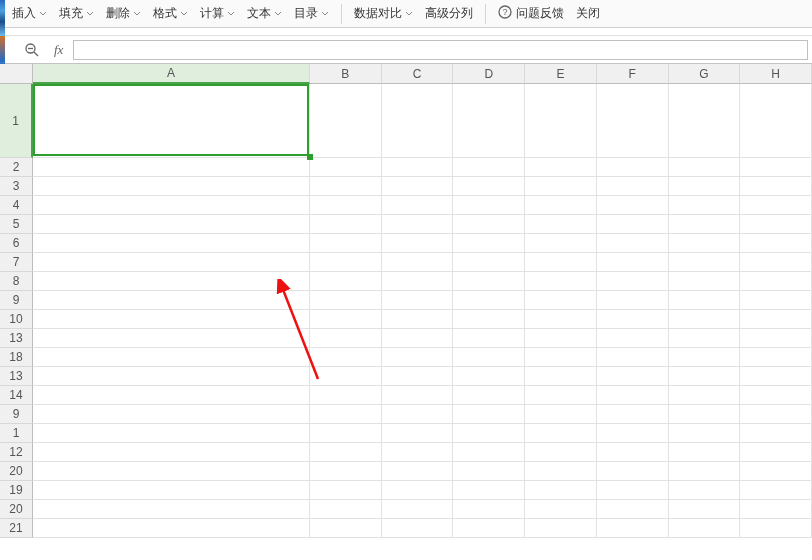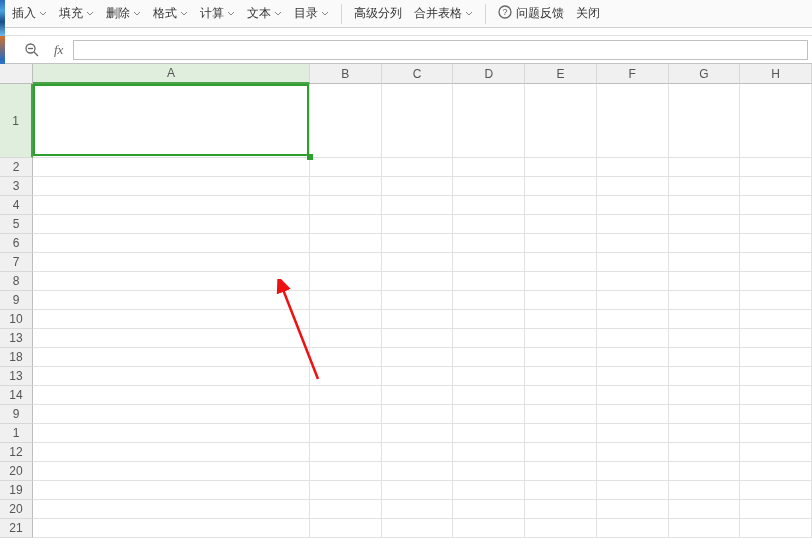--- a/index.html
+++ b/index.html
@@ -95,30 +95,30 @@
     </div>
     <div class="menu-item">
       <span>目录</span>
       <span class="caret">
         <svg width="8" height="8">
           <path d="M1 2 L4 5 L7 2" fill="none" stroke="#888" stroke-width="1"></path>
         </svg>
       </span>
     </div>
   <div class="vsep"></div>
+  <div class="menu-item">
+      <span>数据对比</span>
+      <span class="caret">
+        <svg width="8" height="8">
+          <path d="M1 2 L4 5 L7 2" fill="none" stroke="#888" stroke-width="1"></path>
+        </svg>
+      </span>
+    </div>
     <div class="menu-item">
       <span>高级分列</span>
-    </div>
-    <div class="menu-item">
-      <span>合并表格</span>
-      <span class="caret">
-        <svg width="8" height="8">
-          <path d="M1 2 L4 5 L7 2" fill="none" stroke="#888" stroke-width="1"></path>
-        </svg>
-      </span>
     </div>
   <div class="vsep"></div>
   <div class="menu-item">
     <span class="help-icon">
       <svg width="14" height="14" viewBox="0 0 14 14">
           <circle cx="7" cy="7" r="6" fill="none" stroke="#666" stroke-width="1.3"></circle>
           <text x="7" y="10" text-anchor="middle" font-size="9" fill="#666" font-family="Arial">?</text>
         </svg>
     </span>
     <span>问题反馈</span>

